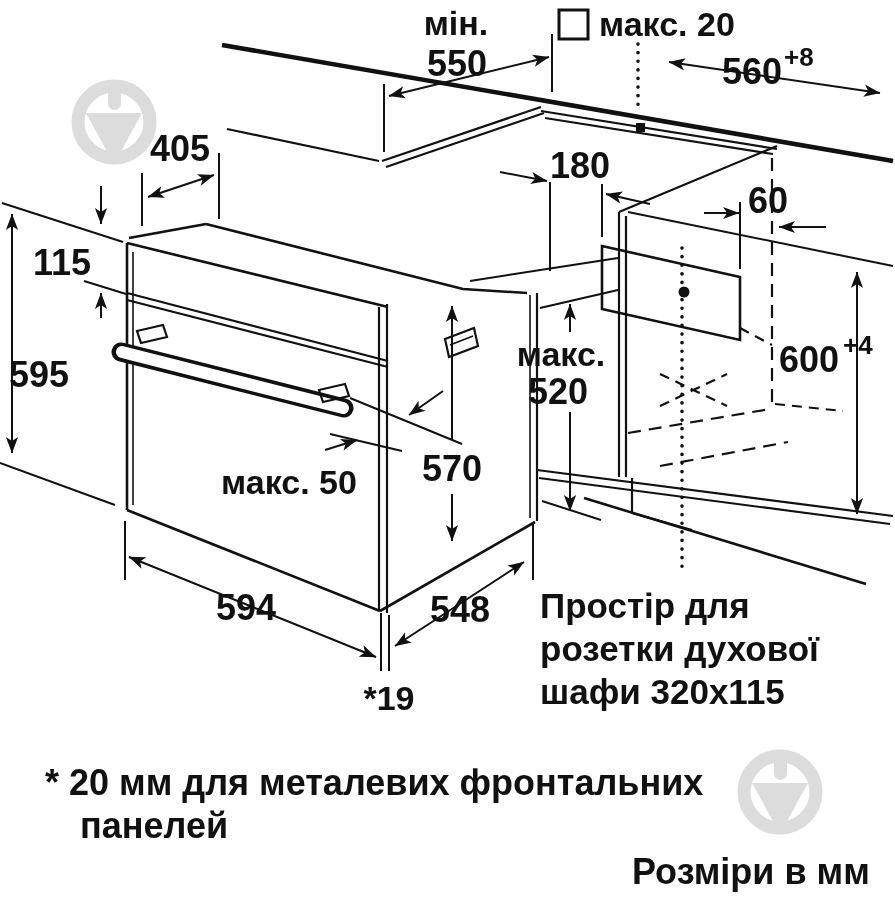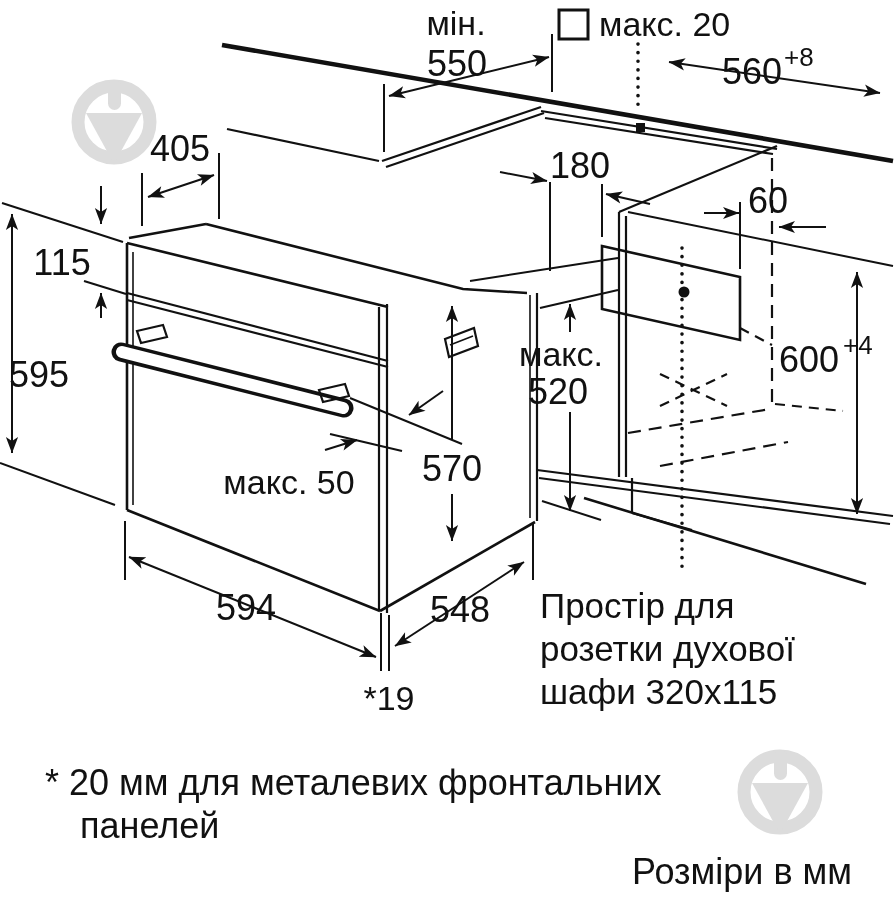--- a/index.html
+++ b/index.html
@@ -1,17 +1,17 @@
 <!DOCTYPE html>
 <html><head>
 <meta charset="utf-8">
 <style>
   html,body{margin:0;padding:0;background:#fff;}
   .stage{position:relative;width:895px;height:900px;background:#fff;overflow:hidden;
-         font-family:"Liberation Sans", sans-serif;}
+         font-family:"Liberation Sans", sans-serif;font-weight:bold;}
   svg{position:absolute;left:0;top:0;}
   svg line, svg path.ln, svg polyline{stroke:#111;fill:none;}
   svg .w2{stroke-width:2;}
   svg .w22{stroke-width:2.2;}
   svg .w26{stroke-width:2.6;}
   svg .thick{stroke-width:4.6;}
   svg .thin{stroke-width:1.6;}
   svg .dash{stroke-width:2.2;stroke-dasharray:13 8;}
   svg .dashS{stroke-width:2.2;stroke-dasharray:10 7;}
   svg .dots{stroke-width:3.6;stroke-dasharray:0.1 8.5;stroke-linecap:round;}

